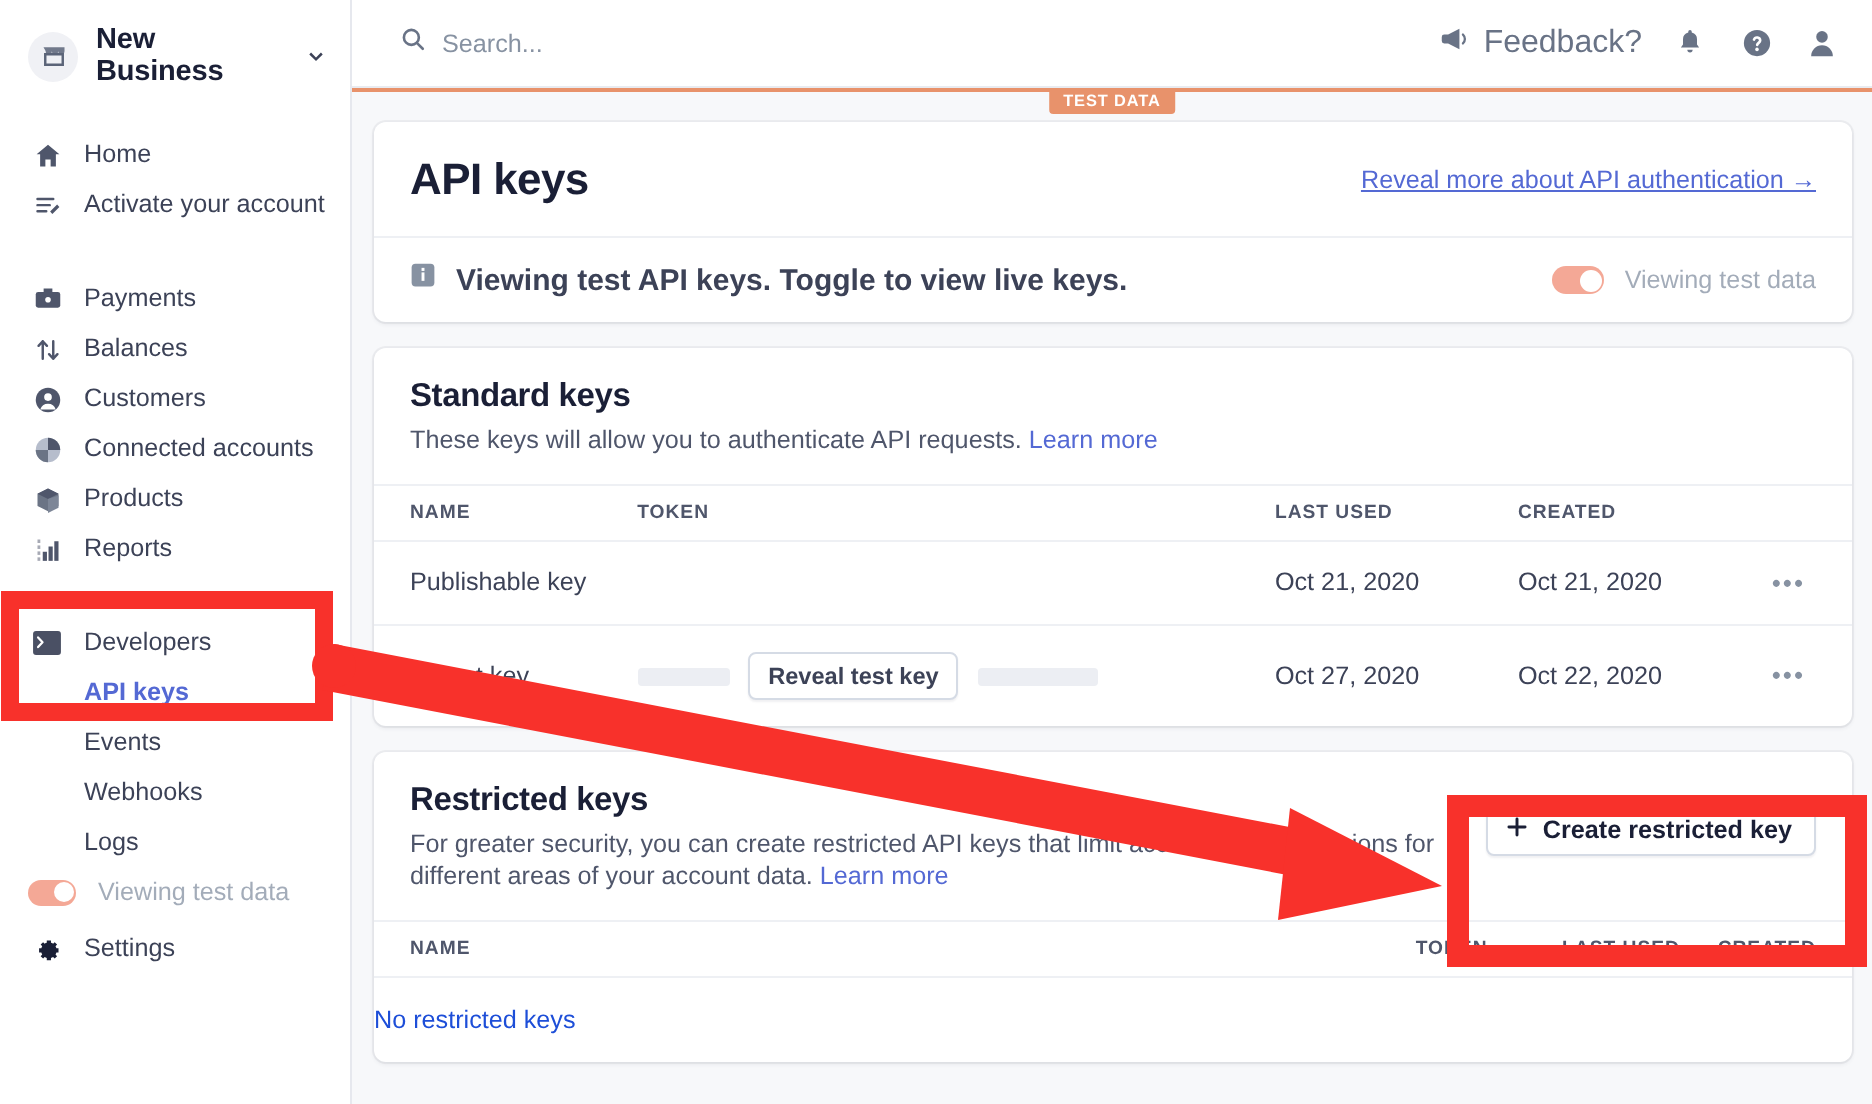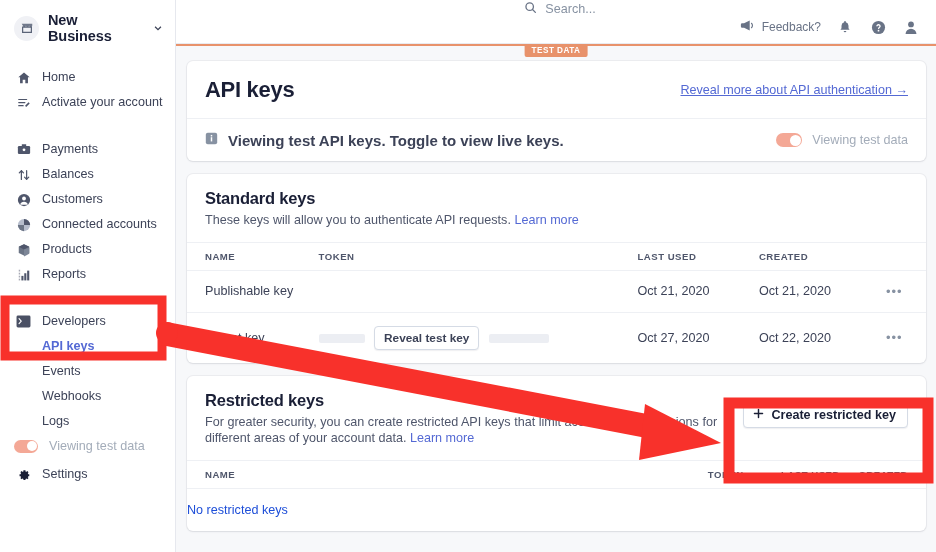--- a/index.html
+++ b/index.html
@@ -80,29 +80,28 @@
     flex: 1; height: 552px;
     background: #f7f8fa;
     display: flex; flex-direction: column;
     position: relative;
   }
   .topbar {
     height: 44px; background: #ffffff;
     display: flex; align-items: center;
     padding: 0 16px 0 24px;
     border-bottom: 1px solid #e9ebf0;
-    flex-direction: column;
   }
   .search { display: flex; align-items: center; gap: 8px; }
   .search .ph { font-size: 12.6px; color: #8792a2; }
   .topbar-right {
     margin-left: auto; display: flex; align-items: center; gap: 15px;
   }
   .feedback { display: flex; align-items: center; gap: 7px; }
-  .feedback .lbl { font-size: 12px; color: #697386; }
+  .feedback .lbl { font-size: 16px; color: #697386; }
   .ico-btn { display: flex; align-items: center; justify-content: center; width: 18px; height: 18px; }
 
   .testband {
     height: 5px; position: relative;
     background: linear-gradient(#f7f8fa, #f7f8fa);
     border-top: 2px solid #e8926b;
   }
   .test-badge {
     position: absolute; left: 50%; transform: translateX(-50%);
     top: -2px;

